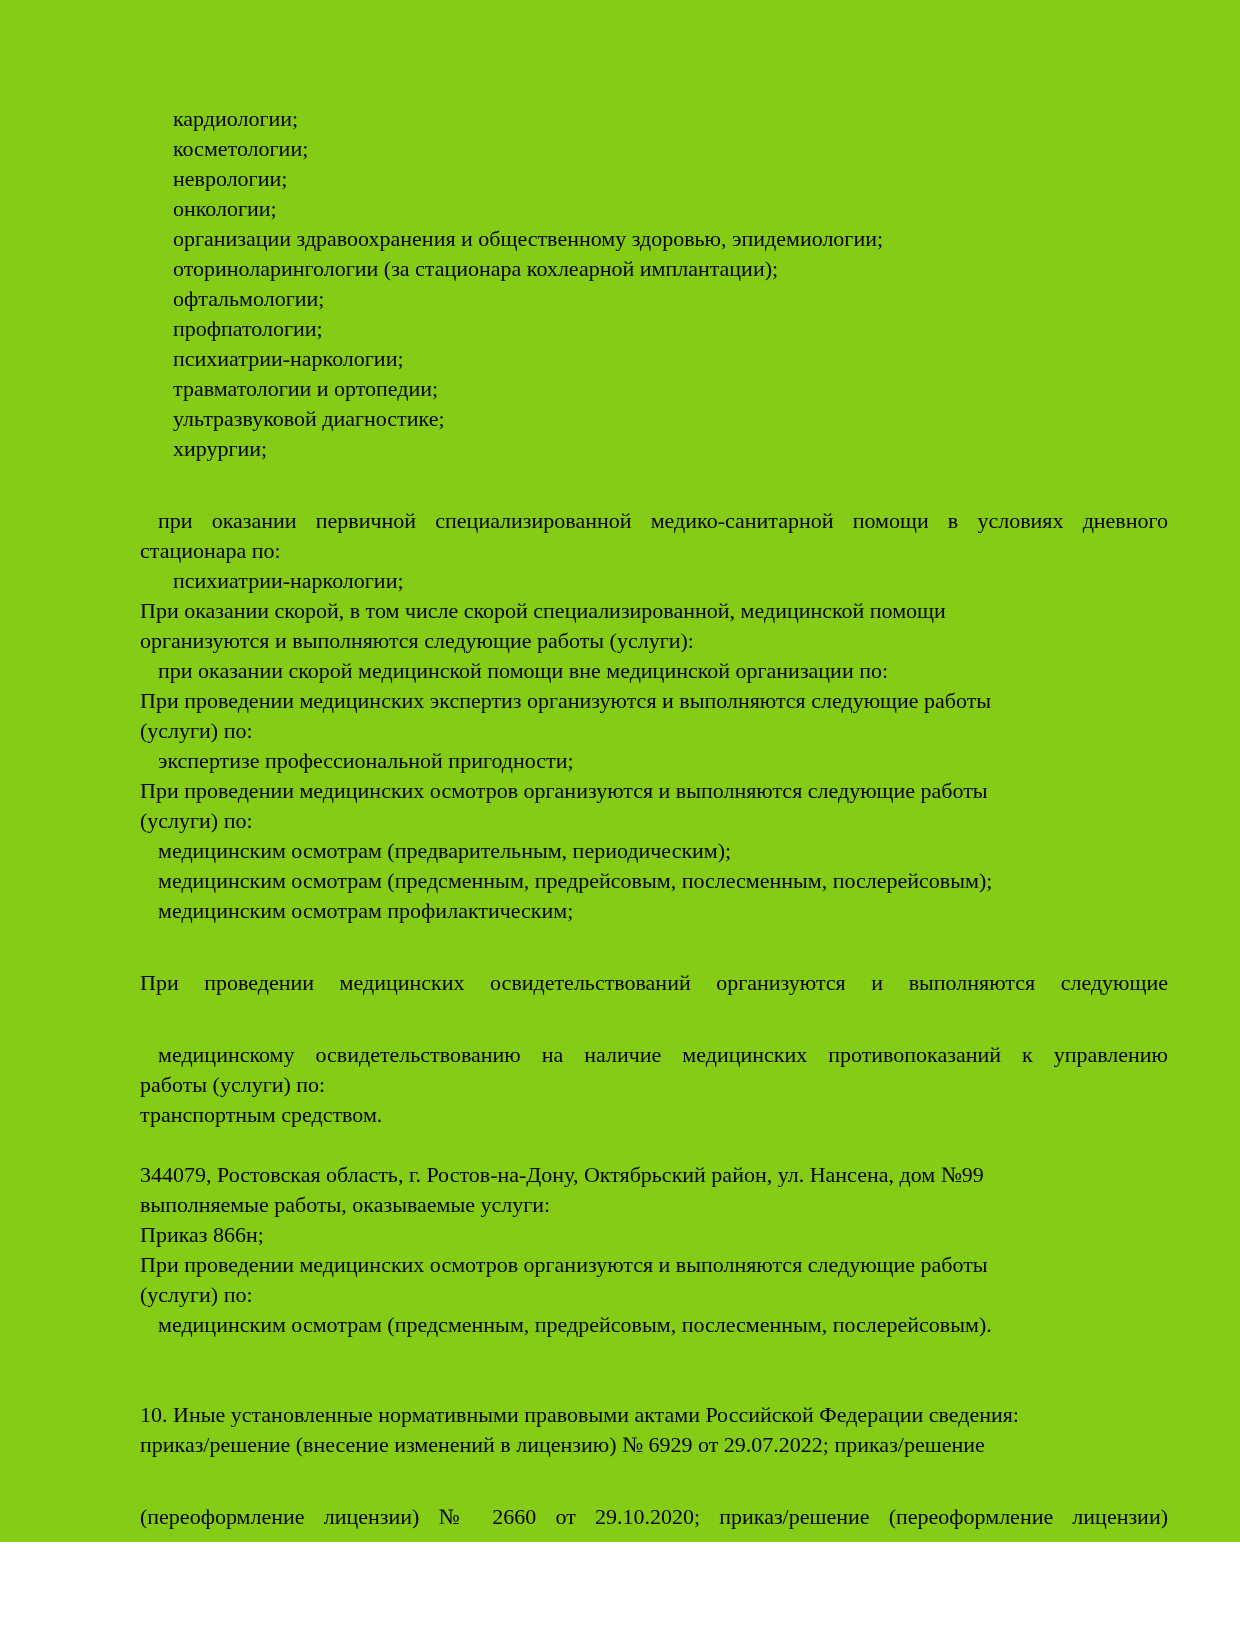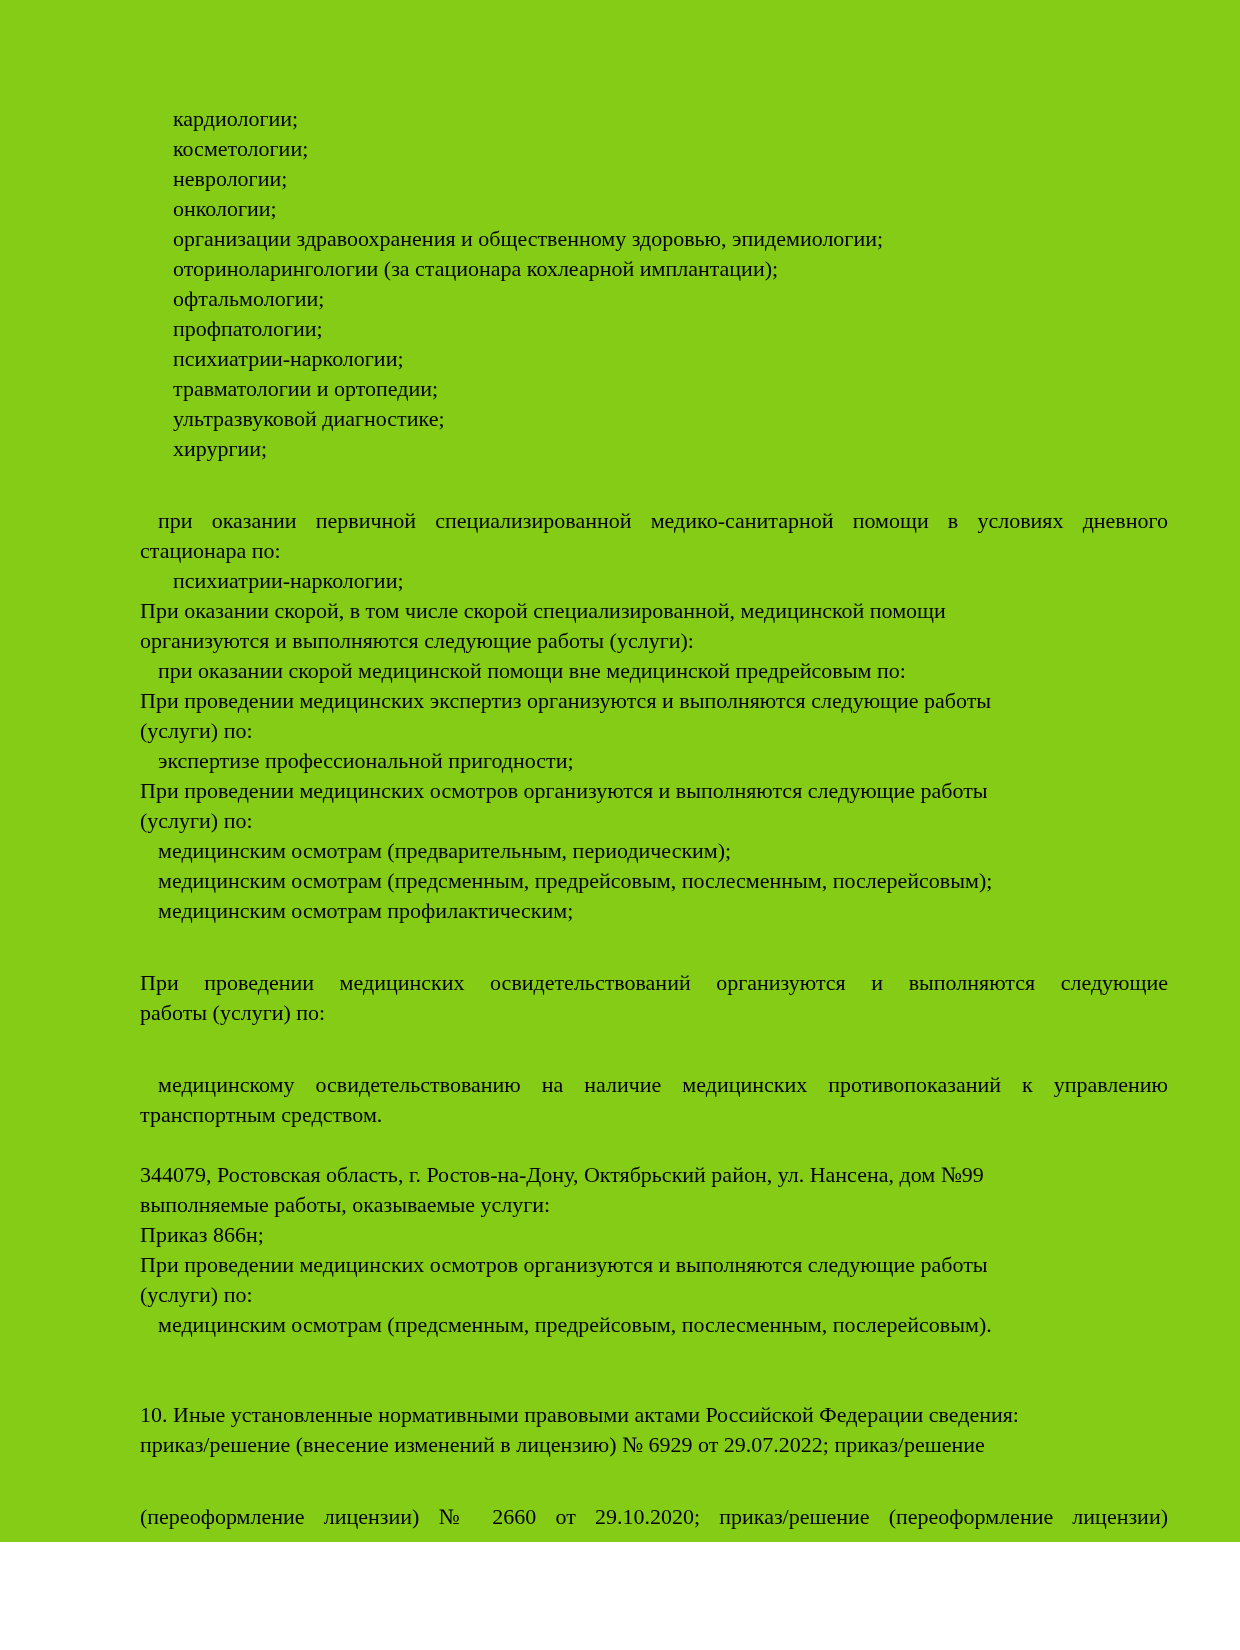--- a/index.html
+++ b/index.html
@@ -53,32 +53,32 @@
       <div class="ln ind-2">профпатологии;</div>
       <div class="ln ind-2">психиатрии-наркологии;</div>
       <div class="ln ind-2">травматологии и ортопедии;</div>
       <div class="ln ind-2">ультразвуковой диагностике;</div>
       <div class="ln ind-2">хирургии;</div>
       <div class="ln ind-1 stretch">при оказании первичной специализированной медико-санитарной помощи в условиях дневного</div>
       <div class="ln ind-0">стационара по:</div>
       <div class="ln ind-2">психиатрии-наркологии;</div>
       <div class="ln ind-0">При оказании скорой, в том числе скорой специализированной, медицинской помощи</div>
       <div class="ln ind-0">организуются и выполняются следующие работы (услуги):</div>
-      <div class="ln ind-1">при оказании скорой медицинской помощи вне медицинской предрейсовым по:</div>
+      <div class="ln ind-1">при оказании скорой медицинской помощи вне медицинской организации по:</div>
       <div class="ln ind-0">При проведении медицинских экспертиз организуются и выполняются следующие работы</div>
       <div class="ln ind-0">(услуги) по:</div>
       <div class="ln ind-1">экспертизе профессиональной пригодности;</div>
       <div class="ln ind-0">При проведении медицинских осмотров организуются и выполняются следующие работы</div>
       <div class="ln ind-0">(услуги) по:</div>
       <div class="ln ind-1">медицинским осмотрам (предварительным, периодическим);</div>
       <div class="ln ind-1">медицинским осмотрам (предсменным, предрейсовым, послесменным, послерейсовым);</div>
       <div class="ln ind-1">медицинским осмотрам профилактическим;</div>
       <div class="ln ind-0 stretch">При проведении медицинских освидетельствований организуются и выполняются следующие</div>
+      <div class="ln ind-1 stretch">медицинскому освидетельствованию на наличие медицинских противопоказаний к управлению</div>
       <div class="ln ind-0">работы (услуги) по:</div>
-      <div class="ln ind-1 stretch">медицинскому освидетельствованию на наличие медицинских противопоказаний к управлению</div>
       <div class="ln ind-0">транспортным средством.</div>
       <div class="ln ind-0 blank"></div>
       <div class="ln ind-0">344079, Ростовская область, г. Ростов-на-Дону, Октябрьский район, ул. Нансена, дом №99</div>
       <div class="ln ind-0">выполняемые работы, оказываемые услуги:</div>
       <div class="ln ind-0">Приказ 866н;</div>
       <div class="ln ind-0">При проведении медицинских осмотров организуются и выполняются следующие работы</div>
       <div class="ln ind-0">(услуги) по:</div>
       <div class="ln ind-1">медицинским осмотрам (предсменным, предрейсовым, послесменным, послерейсовым).</div>
       <div class="ln ind-0 blank"></div>
       <div class="ln ind-0 blank"></div>

